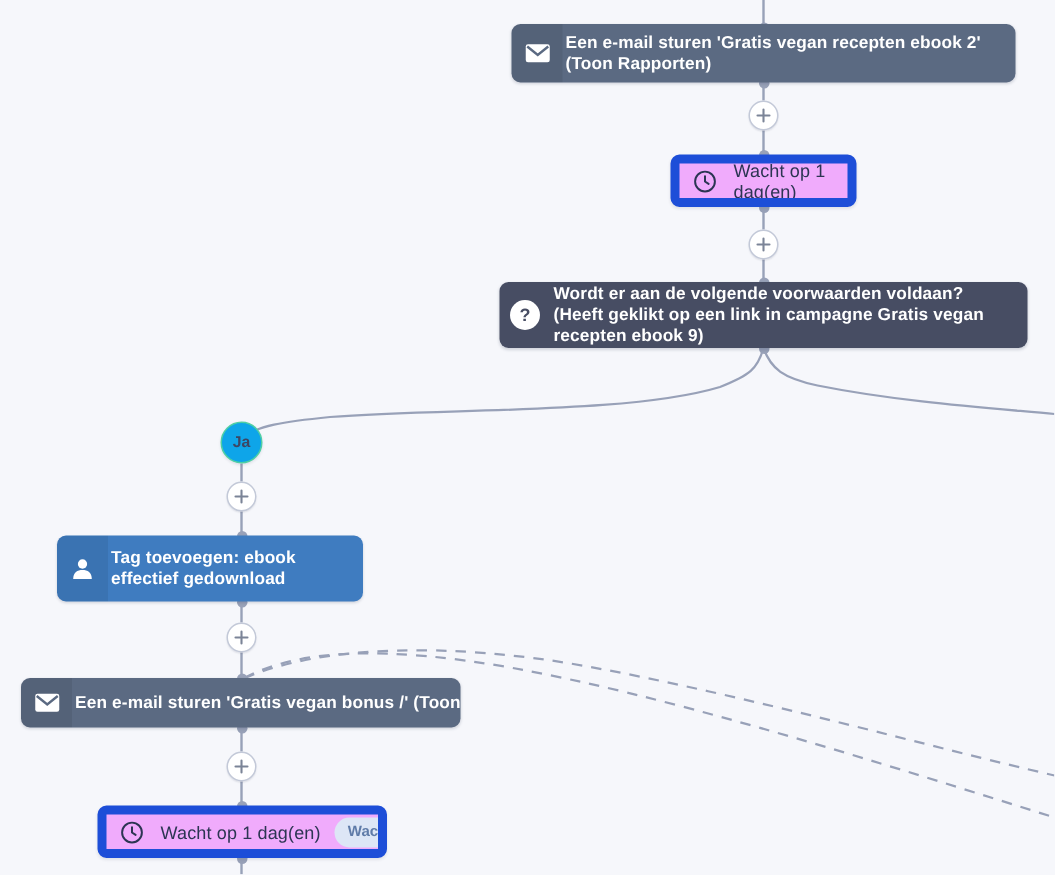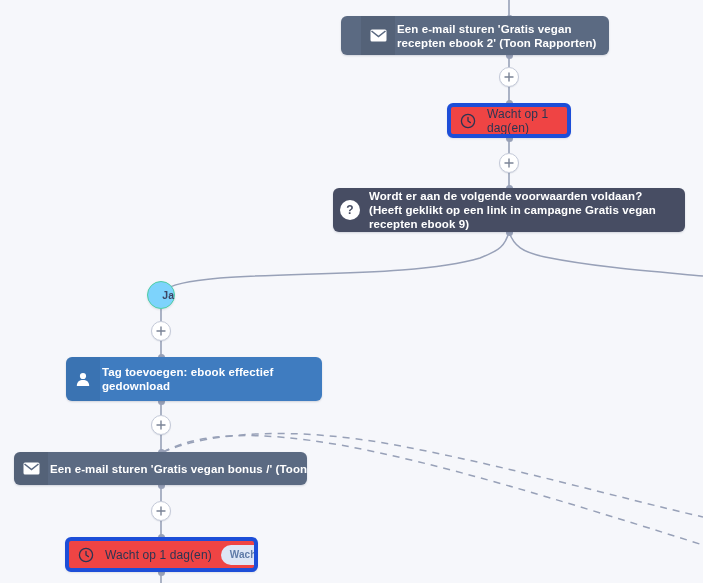--- a/index.html
+++ b/index.html
@@ -77,23 +77,23 @@
 
   
   .node.blue {
     background: #3f7cc0;
     color: #ffffff;
   }
   .node.blue .ic { background: rgba(0,0,0,.07); }
 
   
   .node.white {
-    background: #ef4444;
+    background: #f0abfc;
     color: #2c3553;
-    border: 4px solid #1d4ed8;
+    border: 6px solid #1d4ed8;
     box-shadow: 0 1px 2px rgba(40,50,80,.10);
   }
   .node.white .lbl {
     font-size: 12px;
     font-weight: normal;
     color: #2c3553;
   }
 
   
   .dot {
@@ -119,26 +119,26 @@
     box-shadow: 0 1px 1px rgba(40,50,80,.10);
   }
   .plus svg { display: block; }
 
   
   .branch {
     position: absolute;
     width: 28px;
     height: 28px;
     border-radius: 50%;
-    background: #7dd3fc;
+    background: #0ea5e9;
     border: 1.6px solid #4ecfa4;
     box-sizing: border-box;
     display: flex;
     align-items: center;
-    justify-content: flex-end;
+    justify-content: center;
     font-size: 10.5px;
     font-weight: bold;
     color: #3d4663;
     box-shadow: 0 1px 2px rgba(40,50,80,.12);
   }
 
   
   .badge {
     display: inline-flex;
     align-items: center;
@@ -210,21 +210,21 @@
   <div class="dot" style="left:505.5px; top:134.5px;"></div>
   <div class="dot" style="left:505.5px; top:184.5px;"></div>
   <div class="dot" style="left:505.5px; top:228.5px;"></div>
   <div class="dot" style="left:157.5px; top:353.5px;"></div>
   <div class="dot" style="left:157.5px; top:397.5px;"></div>
   <div class="dot" style="left:157.5px; top:448.5px;"></div>
   <div class="dot" style="left:157.5px; top:481.5px;"></div>
   <div class="dot" style="left:157.5px; top:533.5px;"></div>
   <div class="dot" style="left:157.5px; top:568.5px;"></div>
 
-  <div class="node dark" style="left:341px; top:16px; width:268px; height:39px;padding-left:20px;">
+  <div class="node dark" style="left:341px; top:16px; width:336px; height:39px;">
     <div class="ic">
       <svg width="17" height="13" viewBox="0 0 17 13" aria-hidden="true">
         <rect x="0.5" y="0.5" width="16" height="12" rx="1.5" fill="#ffffff"></rect>
         <path d="M1.5,2 L8.5,7.6 L15.5,2" fill="none" stroke="#5b6a82" stroke-width="1.6"></path>
       </svg>
     </div>
     <div class="lbl">Een e-mail sturen 'Gratis vegan recepten ebook 2' (Toon Rapporten)</div>
   </div>
 
   <div class="plus" style="left:499px; top:67px;">
@@ -259,21 +259,21 @@
   <div class="branch" style="left:147px; top:281px;">
     <span>Ja</span>
   </div>
 
   <div class="plus" style="left:151px; top:321px;">
     <svg width="10" height="10" viewBox="0 0 10 10" aria-hidden="true">
       <path d="M5,1 L5,9 M1,5 L9,5" stroke="#7b8497" stroke-width="1.4" stroke-linecap="round"></path>
     </svg>
   </div>
 
-  <div class="node blue" style="left:66px; top:357px; width:256px; height:44px;">
+  <div class="node blue" style="left:38px; top:357px; width:204px; height:44px;">
     <div class="ic">
       <svg width="16" height="16" viewBox="0 0 16 16" aria-hidden="true">
         <circle cx="8" cy="5" r="3.1" fill="#ffffff"></circle>
         <path d="M1.8,15 C1.8,10.6 4.6,9 8,9 C11.4,9 14.2,10.6 14.2,15 Z" fill="#ffffff"></path>
       </svg>
     </div>
     <div class="lbl">Tag toevoegen: ebook effectief gedownload</div>
   </div>
 
   <div class="plus" style="left:151px; top:415px;">

